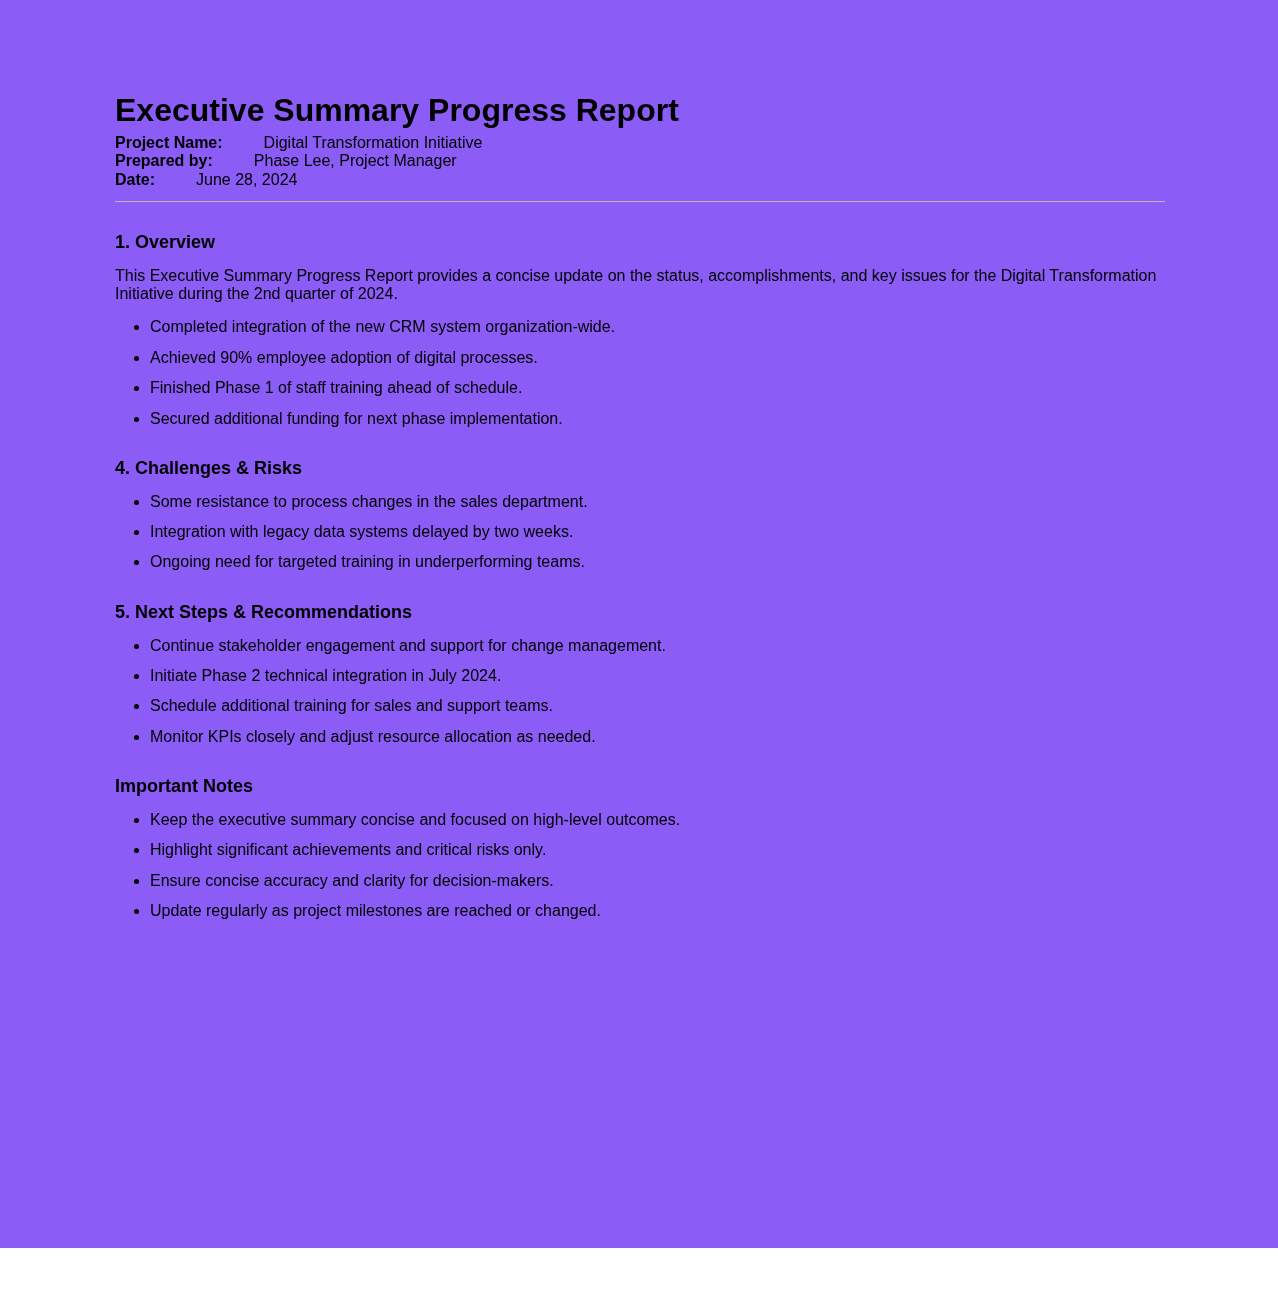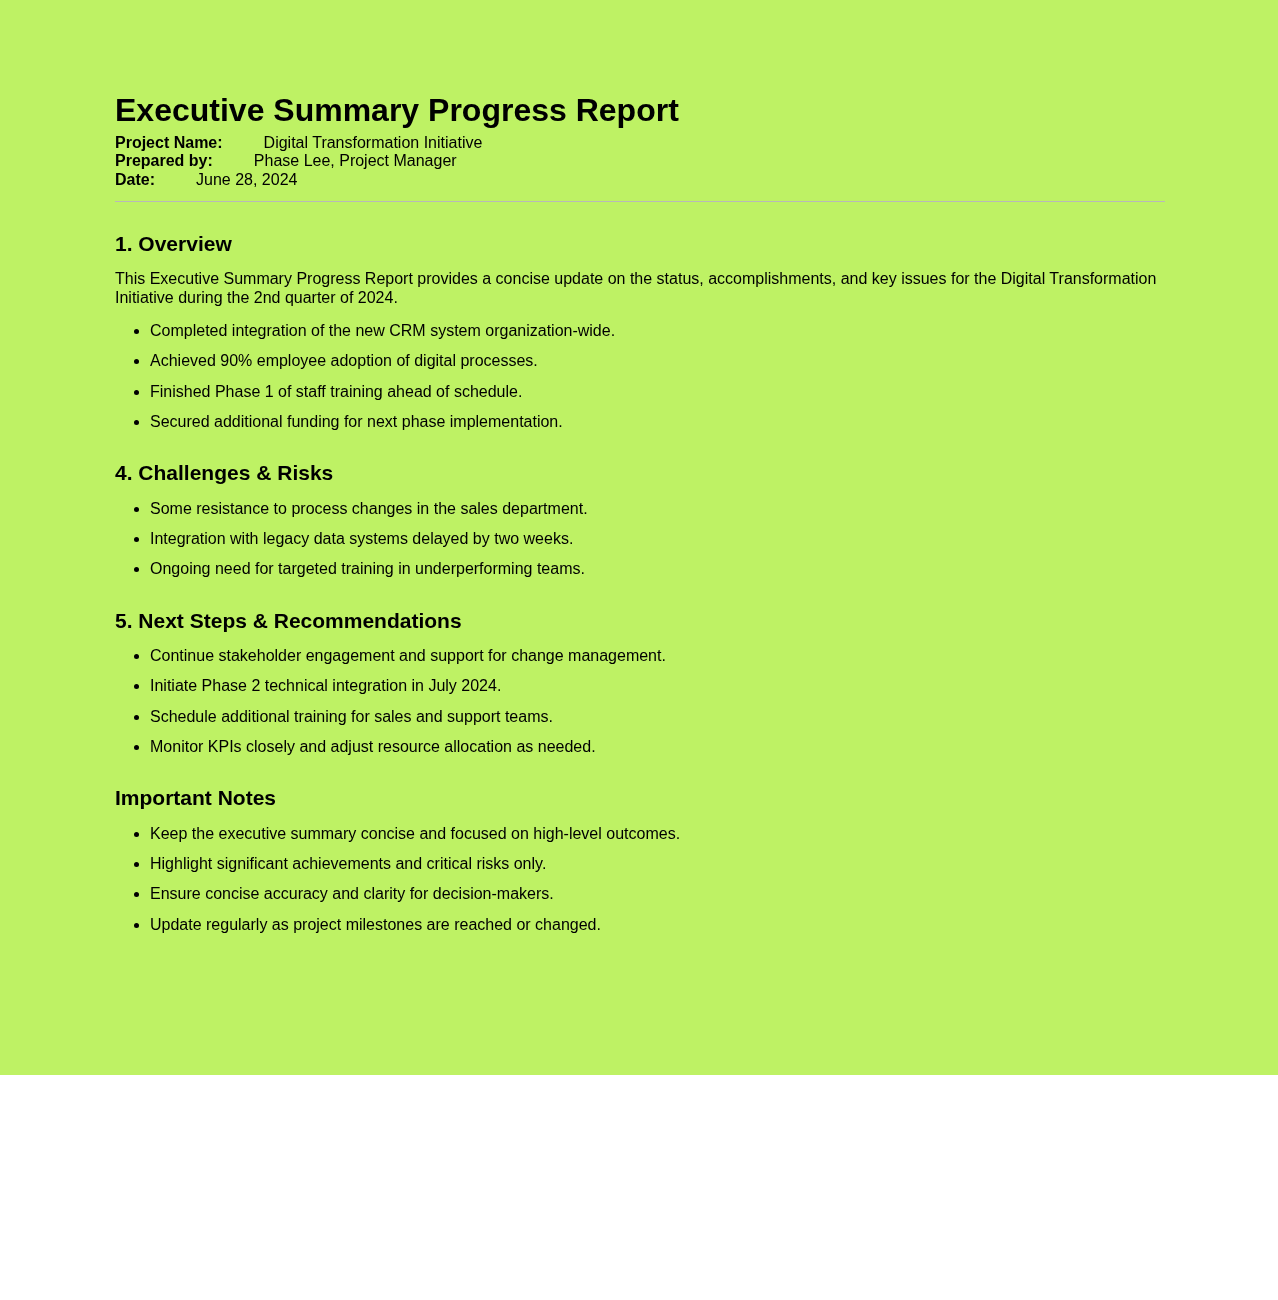--- a/index.html
+++ b/index.html
@@ -5,43 +5,43 @@
   * { box-sizing: border-box; }
   html, body { margin: 0; padding: 0; background: #ffffff; }
   body {
     font-family: "Liberation Sans", sans-serif;
     font-size: 16px;
     line-height: 1.15;
     color: #000000;
   }
   .page {
     width: 1278px;
-    height: 1075px;
-    background: #bef264;
+    height: 1248px;
+    background: #8b5cf6;
     padding: 92px 113px 0 115px;
     overflow: hidden;
   }
   h1.doc-title {
     font-size: 32px;
     line-height: 1.15;
     font-weight: bold;
     margin: 0 0 5px 0;
   }
   .meta-block { margin: 0; }
   .meta-line { line-height: 1.15; }
   .meta-label { font-weight: bold; }
   .meta-value { margin-left: 13px; padding-left: 28px; }
   hr.divider {
     border: none;
     border-top: 1px solid #b9b9b9;
     height: 0;
     margin: 12px 0 0 0;
   }
   h3.section-heading {
-    font-size: 21px;
+    font-size: 18px;
     line-height: 1.15;
     font-weight: bold;
     margin: 30px 0 14px 0;
   }
   p.body-paragraph {
     margin: 14px 0 15px 0;
   }
   ul.bullet-list {
     margin: 14px 0 15px 0;
     padding-left: 23px;

